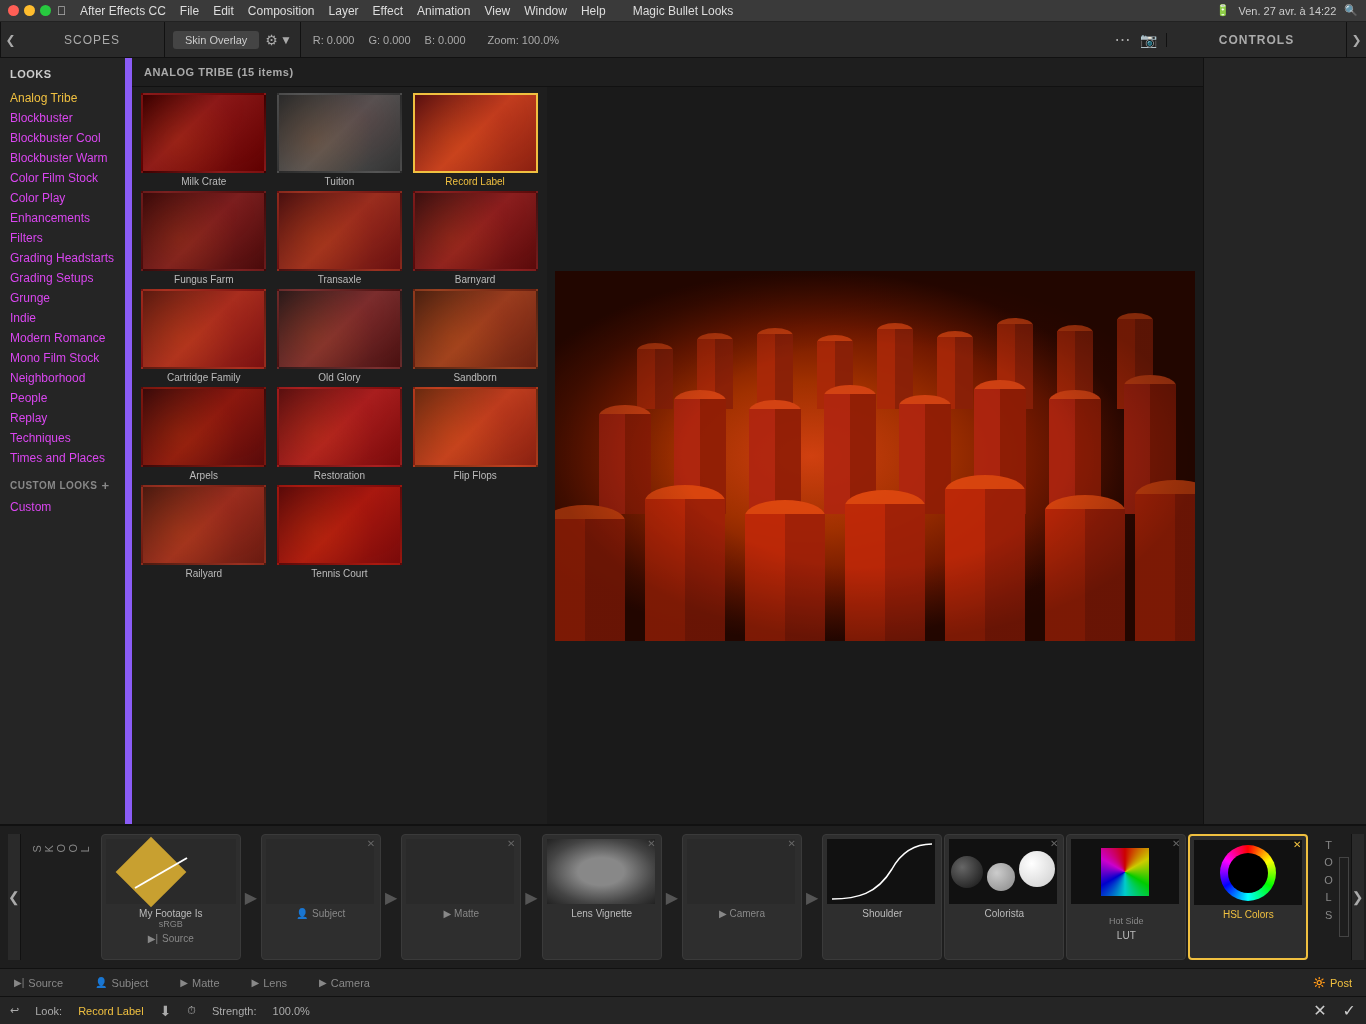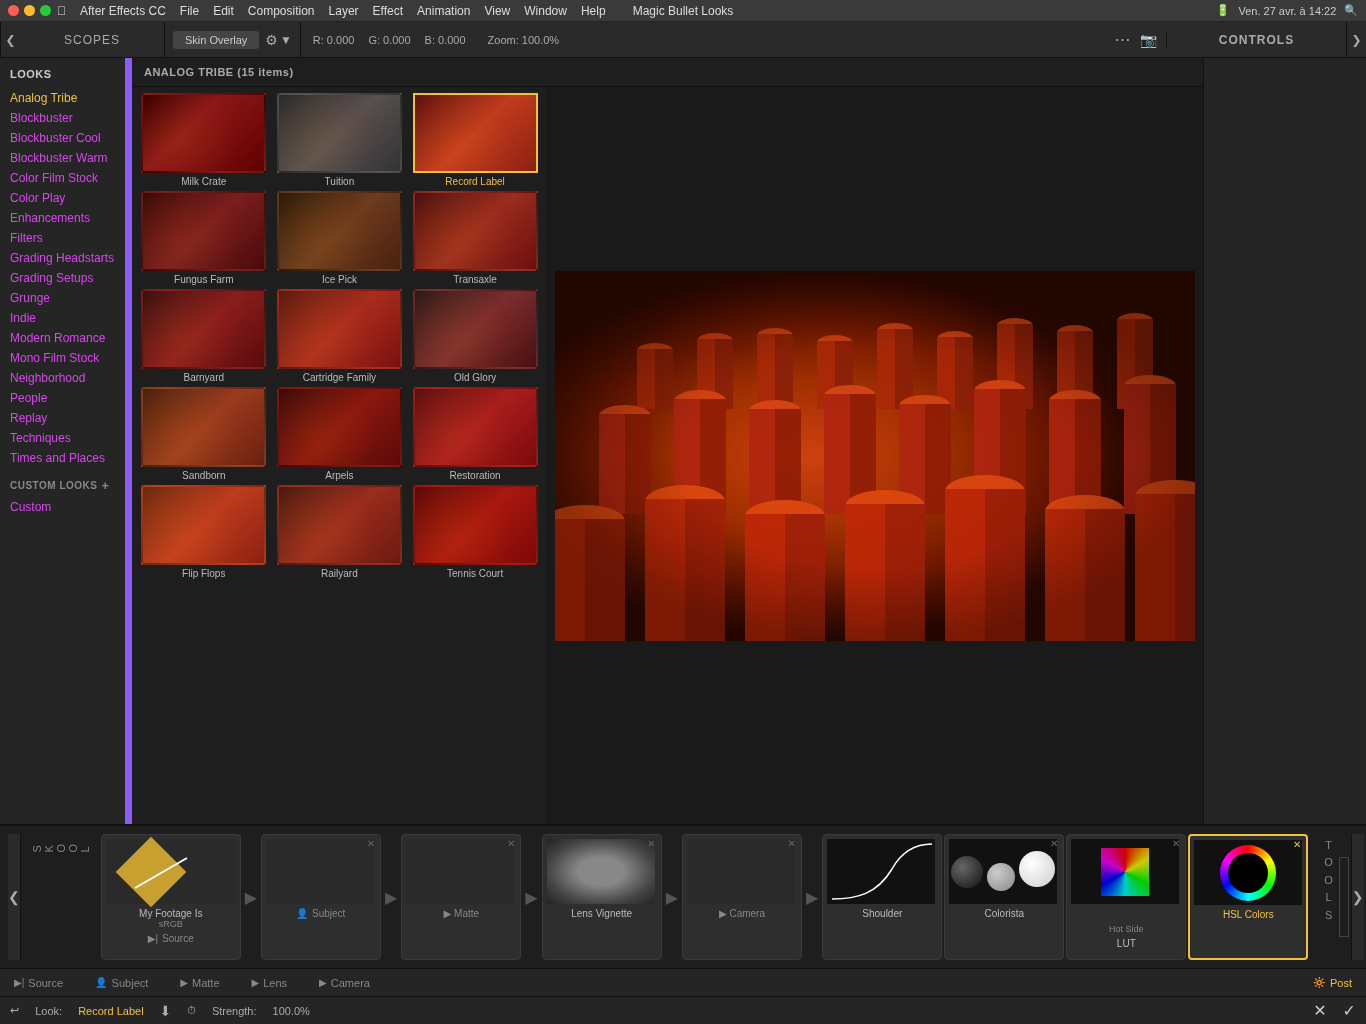--- a/index.html
+++ b/index.html
@@ -664,24 +664,20 @@
             <div class="look-item selected">
               <div class="look-thumb thumb-record-label"></div>
               <div class="look-name" style="color:#f0c040;">Record Label</div>
             </div>
 
             <div class="look-item">
               <div class="look-thumb thumb-fungus-farm"></div>
               <div class="look-name">Fungus Farm</div>
             </div>
             <div class="look-item">
-              <div class="look-thumb thumb-ice-pick"></div>
-              <div class="look-name">Ice Pick</div>
-            </div>
-            <div class="look-item">
               <div class="look-thumb thumb-transaxle"></div>
               <div class="look-name">Transaxle</div>
             </div>
 
             <div class="look-item">
               <div class="look-thumb thumb-barnyard"></div>
               <div class="look-name">Barnyard</div>
             </div>
             <div class="look-item">
               <div class="look-thumb thumb-cartridge"></div>
@@ -937,21 +933,21 @@
           <div class="ball ball-light"></div>
         </div>
         <div class="node-label">Colorista</div>
       </div>
 
       <div class="pipeline-node">
         <span class="node-close">✕</span>
         <div class="lut-cube">
           <div class="lut-inner"></div>
         </div>
-        <div class="node-sublabel" style="margin-top:20px;">Hot Side</div>
+        <div class="node-sublabel" style="margin-top:12px;">Hot Side</div>
         <div class="node-label">LUT</div>
       </div>
 
       <div class="pipeline-node node-selected-border">
         <span class="node-close" style="color:#f0c040;">✕</span>
         <div class="hsl-ring-container">
           <div class="hsl-ring"></div>
         </div>
         <div class="node-label" style="color:#f0c040;">HSL Colors</div>
       </div>

